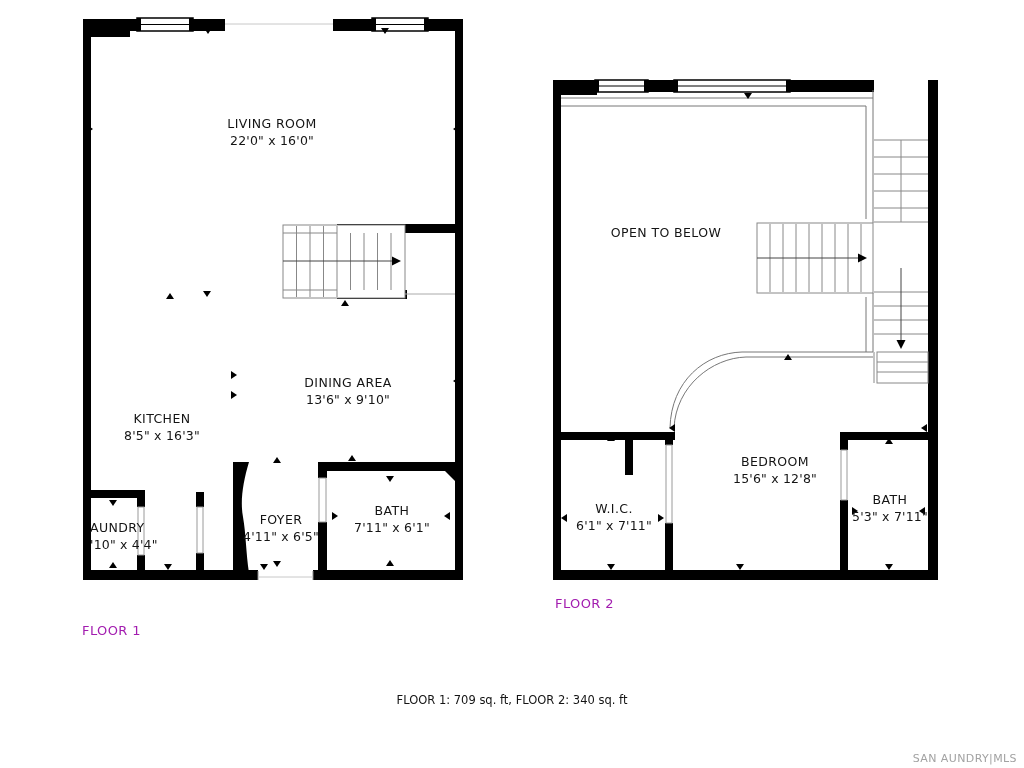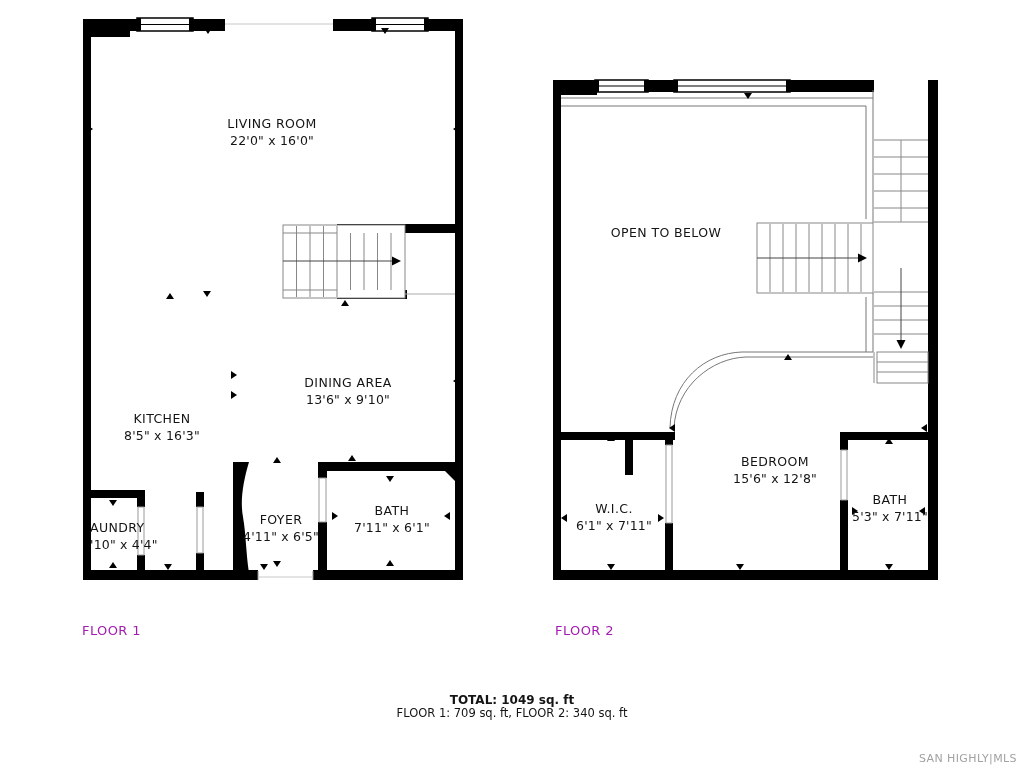--- a/index.html
+++ b/index.html
@@ -251,21 +251,20 @@
   <div class="room-label" style="left:775px;top:470px;">
     <div>BEDROOM</div>
     <div class="dims">15'6" x 12'8"</div>
   </div>
   <div class="room-label" style="left:890px;top:508px;">
     <div>BATH</div>
     <div class="dims">5'3" x 7'11"</div>
   </div>
 
   <div class="floor-caption" style="left:82px;top:623px;">FLOOR 1</div>
-  <div class="floor-caption" style="left:555px;top:623px;">FLOOR 2</div>
+  <div class="floor-caption" style="left:555px;top:596px;">FLOOR 2</div>
 
   <div class="summary">
-    <div class="total">TOTAL: 1049 sq. ft</div>
     <div class="line">FLOOR 1: 709 sq. ft, FLOOR 2: 340 sq. ft</div>
   </div>
 
-  <div class="watermark">SAN HIGHLY|MLS</div>
+  <div class="watermark">SAN AUNDRY|MLS</div>
 </div>
 
 </body></html>

